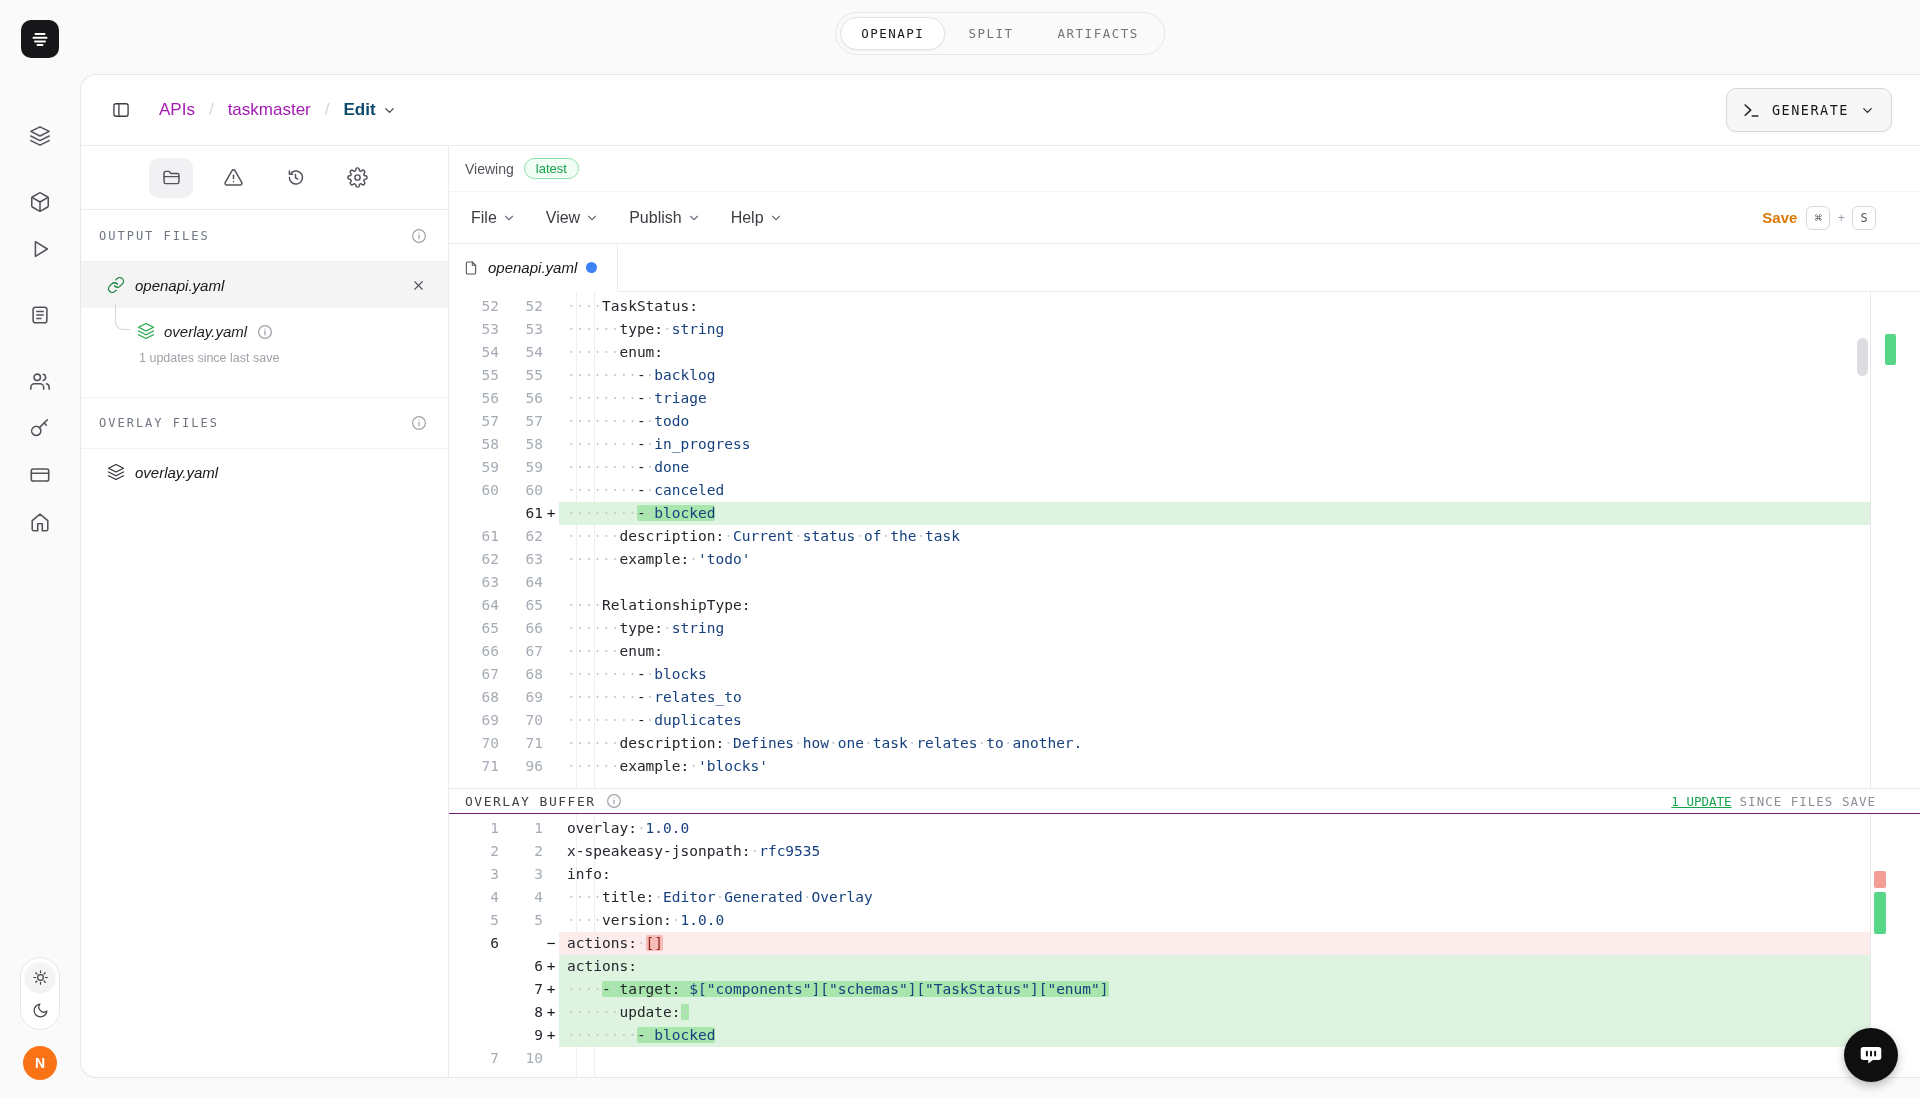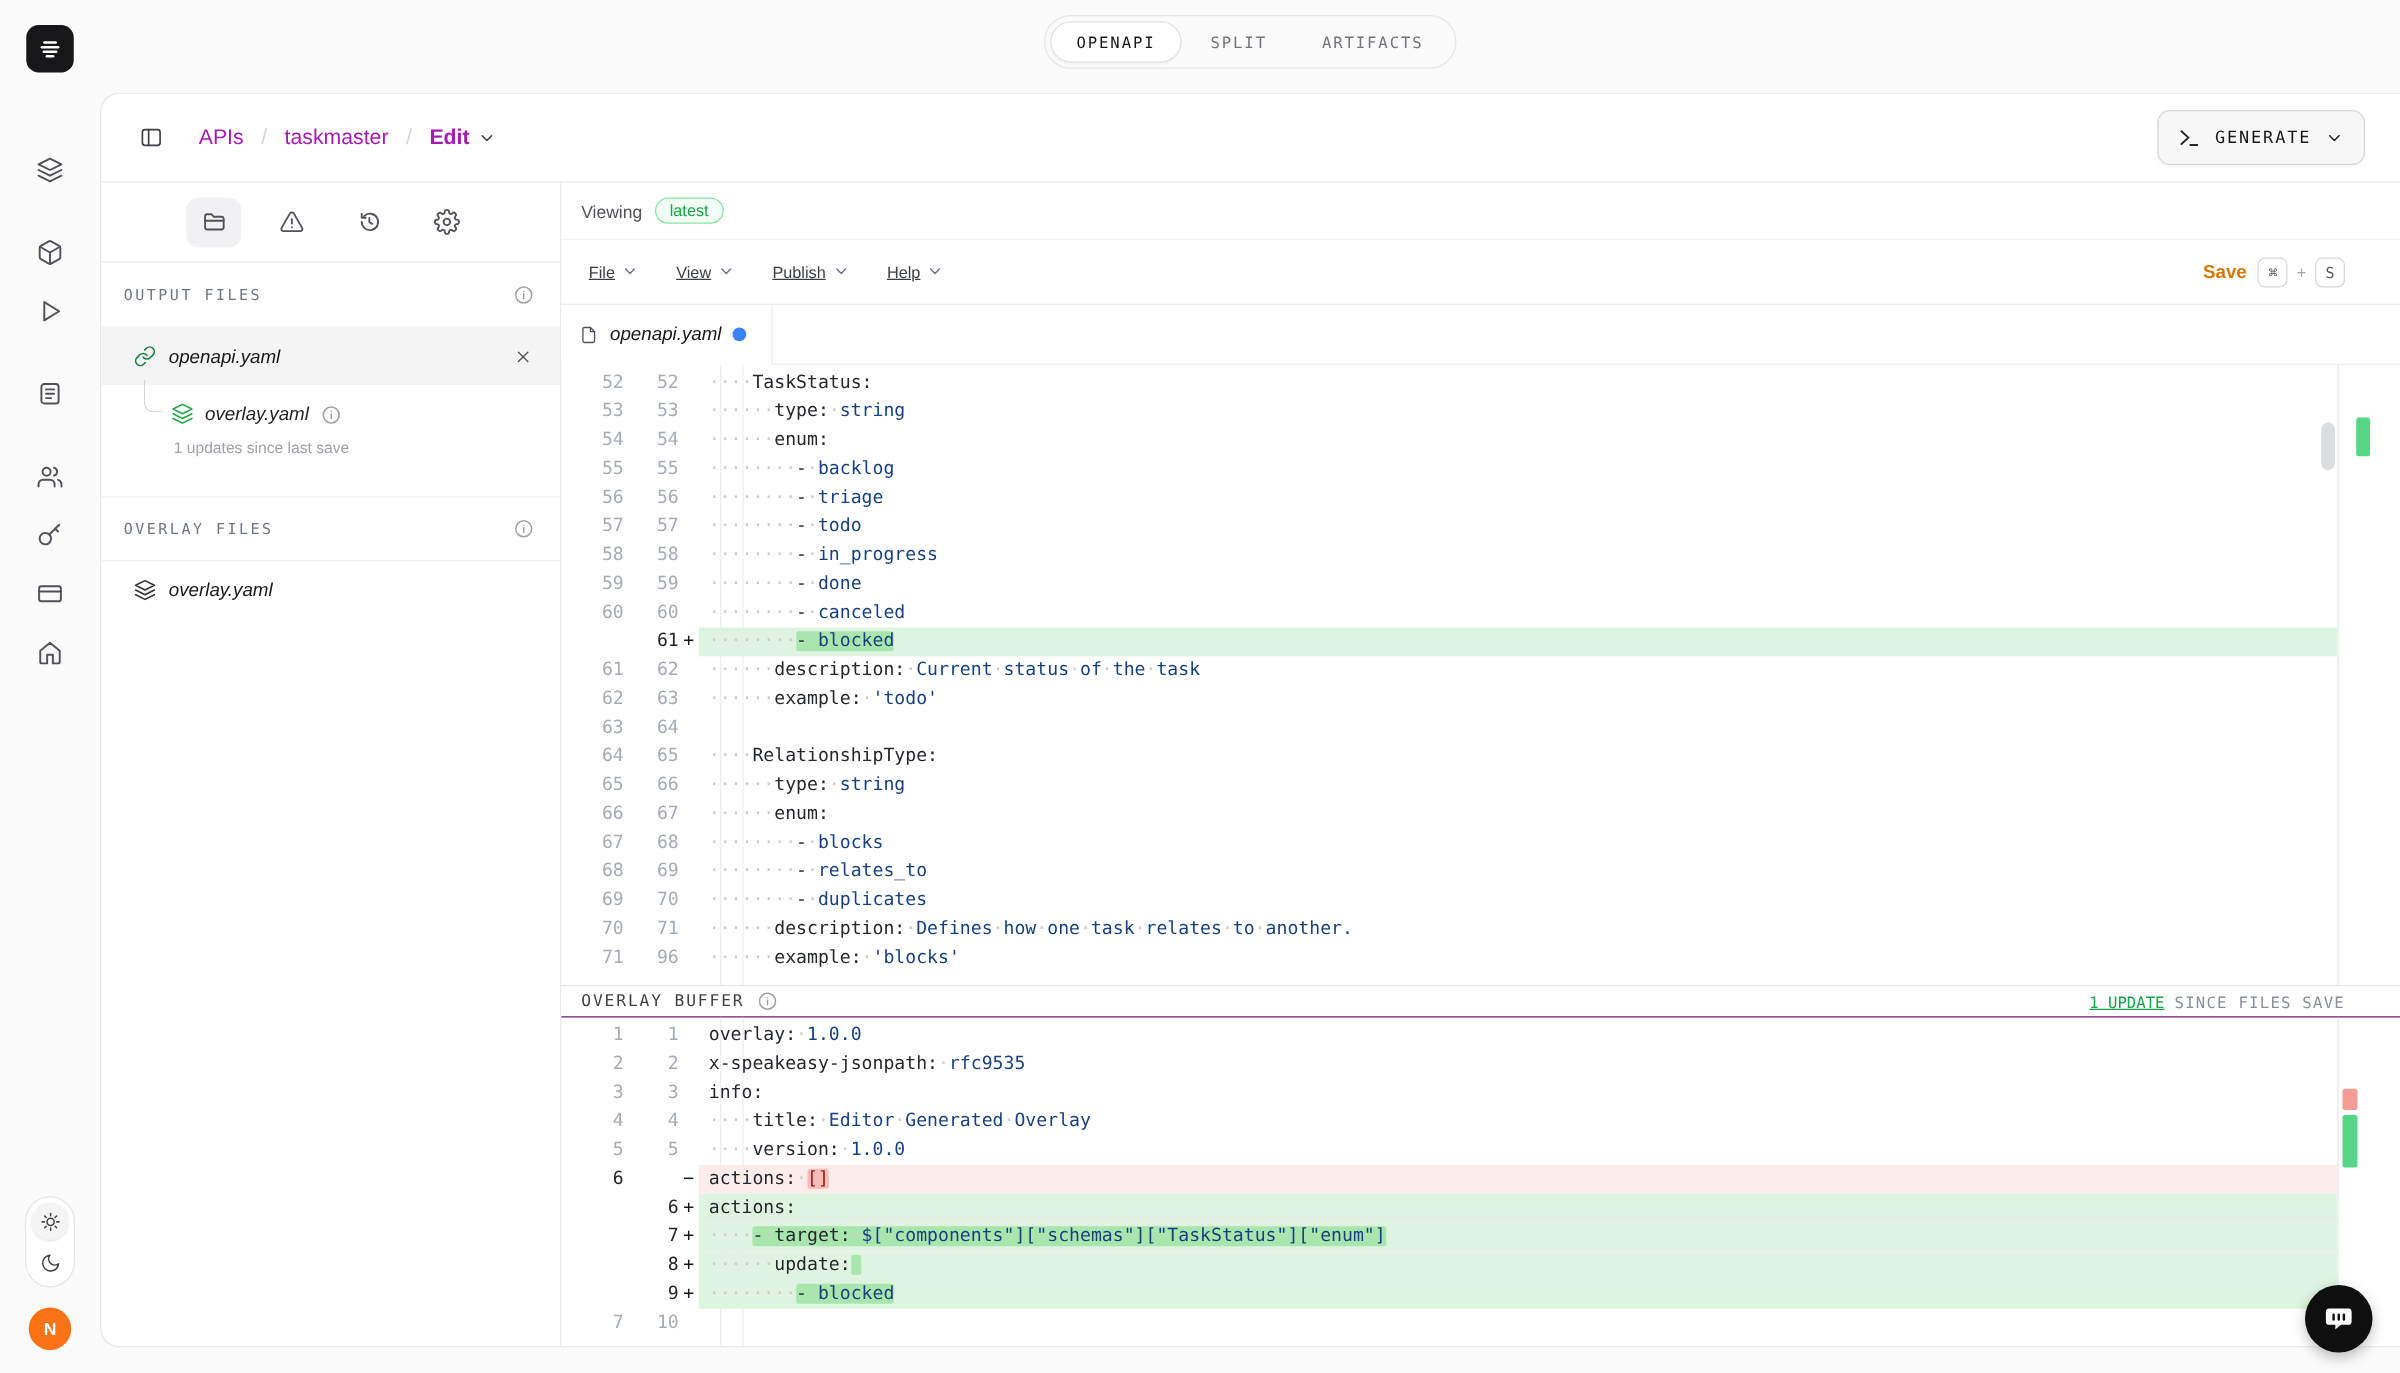--- a/index.html
+++ b/index.html
@@ -27,21 +27,21 @@
   .vtab.active{background:#fff;border:1px solid #e3e3e7;color:#18181b;box-shadow:0 1px 2px rgba(0,0,0,.05);padding:8px 20px;}
 
   
   .panel{position:absolute;left:80px;top:74px;right:0;bottom:20px;background:#fff;border:1px solid #e7e7ea;border-right:none;border-radius:16px 0 0 16px;display:flex;flex-direction:column;overflow:hidden;}
   .panel-header{height:71px;flex:none;display:flex;align-items:center;gap:20px;padding:0 28px 0 22px;border-bottom:1px solid #ececee;}
   .icon-btn{width:36px;height:36px;display:flex;align-items:center;justify-content:center;color:#3f3f46;border-radius:8px;}
   .icon-btn svg{width:20px;height:20px;stroke:currentColor;fill:none;stroke-width:1.6;stroke-linecap:round;stroke-linejoin:round;}
   .crumbs{display:flex;align-items:center;gap:14px;font-size:17px;color:#52525b;}
   .crumbs .sep{color:#d4d4d8;}
   .crumb-link{color:#a21caf;}
-  .crumb-current{display:flex;align-items:center;gap:6px;font-weight:700;color:#a21caf;}
+  .crumb-current{display:flex;align-items:center;gap:6px;font-weight:700;color:#0c4a6e;}
   .crumb-current svg{width:15px;height:15px;stroke:#3f3f46;fill:none;stroke-width:2;stroke-linecap:round;stroke-linejoin:round;}
   .spacer{flex:1;}
   .gen-btn{display:flex;align-items:center;gap:11px;height:44px;padding:0 16px 0 15px;border:1px solid #d7d7db;background:#f7f7f8;border-radius:10px;box-shadow:0 1px 2px rgba(0,0,0,.04);}
   .gen-btn .glabel{font-family:"DejaVu Sans Mono",monospace;font-size:13.5px;letter-spacing:1.5px;color:#18181b;}
   .gen-btn svg{stroke:#26262b;fill:none;stroke-width:2;stroke-linecap:round;stroke-linejoin:round;}
 
   .panel-body{flex:1;display:flex;min-height:0;}
 
   
   .side{width:368px;flex:none;border-right:1px solid #ececee;display:flex;flex-direction:column;overflow:hidden;}
@@ -70,21 +70,21 @@
   .child-row svg{width:18px;height:18px;stroke:currentColor;fill:none;stroke-width:1.7;stroke-linecap:round;stroke-linejoin:round;flex:none;}
   .child-row .info-ic{width:16px;height:16px;}
   .side-note{padding-left:58px;font-size:12.5px;color:#a1a1aa;margin:3px 0 14px;}
 
   
   .edcol{flex:1;display:flex;flex-direction:column;min-width:0;}
   .viewing-row{height:46px;flex:none;display:flex;align-items:center;gap:10px;padding:0 44px 0 16px;border-bottom:1px solid #f4f4f6;}
   .viewing-label{font-size:14px;color:#52525b;}
   .badge-latest{font-size:13px;color:#16a34a;background:#f2fdf5;border:1px solid #86e3a5;border-radius:999px;padding:2px 11px;}
   .menu-row{height:52px;flex:none;display:flex;align-items:center;gap:30px;padding:0 44px 0 22px;border-bottom:1px solid #ececee;}
-  .menu-item{display:flex;align-items:flex-start;gap:5px;font-size:13px;color:#3a3d42;text-decoration:underline;}
+  .menu-item{display:flex;align-items:center;gap:5px;font-size:16px;color:#3a3d42;}
   .menu-item .chev{width:14px;height:14px;color:#6b7280;}
   .save-zone{margin-left:auto;display:flex;align-items:center;gap:9px;}
   .save-label{font-size:15px;font-weight:700;color:#d97706;}
   .kbd{font-family:"DejaVu Sans Mono",monospace;font-size:12px;color:#52525b;border:1px solid #d7d7db;border-radius:6px;background:#fff;min-width:24px;height:24px;display:inline-flex;align-items:center;justify-content:center;padding:0 5px;}
   .plus{color:#9ca3af;font-size:13px;}
   .tab-row{height:48px;flex:none;display:flex;align-items:flex-end;border-bottom:1px solid #ececee;}
   .ed-tab{height:48px;display:flex;align-items:center;gap:9px;padding:0 20px 0 14px;background:#fff;border-right:1px solid #ececee;margin-bottom:-1px;border-bottom:1px solid #fff;font-size:15px;color:#18181b;}
   .ed-tab svg{width:16px;height:16px;stroke:#52525b;fill:none;stroke-width:1.6;stroke-linecap:round;stroke-linejoin:round;}
   .blue-dot{width:11px;height:11px;border-radius:50%;background:#3b82f6;flex:none;}
 

